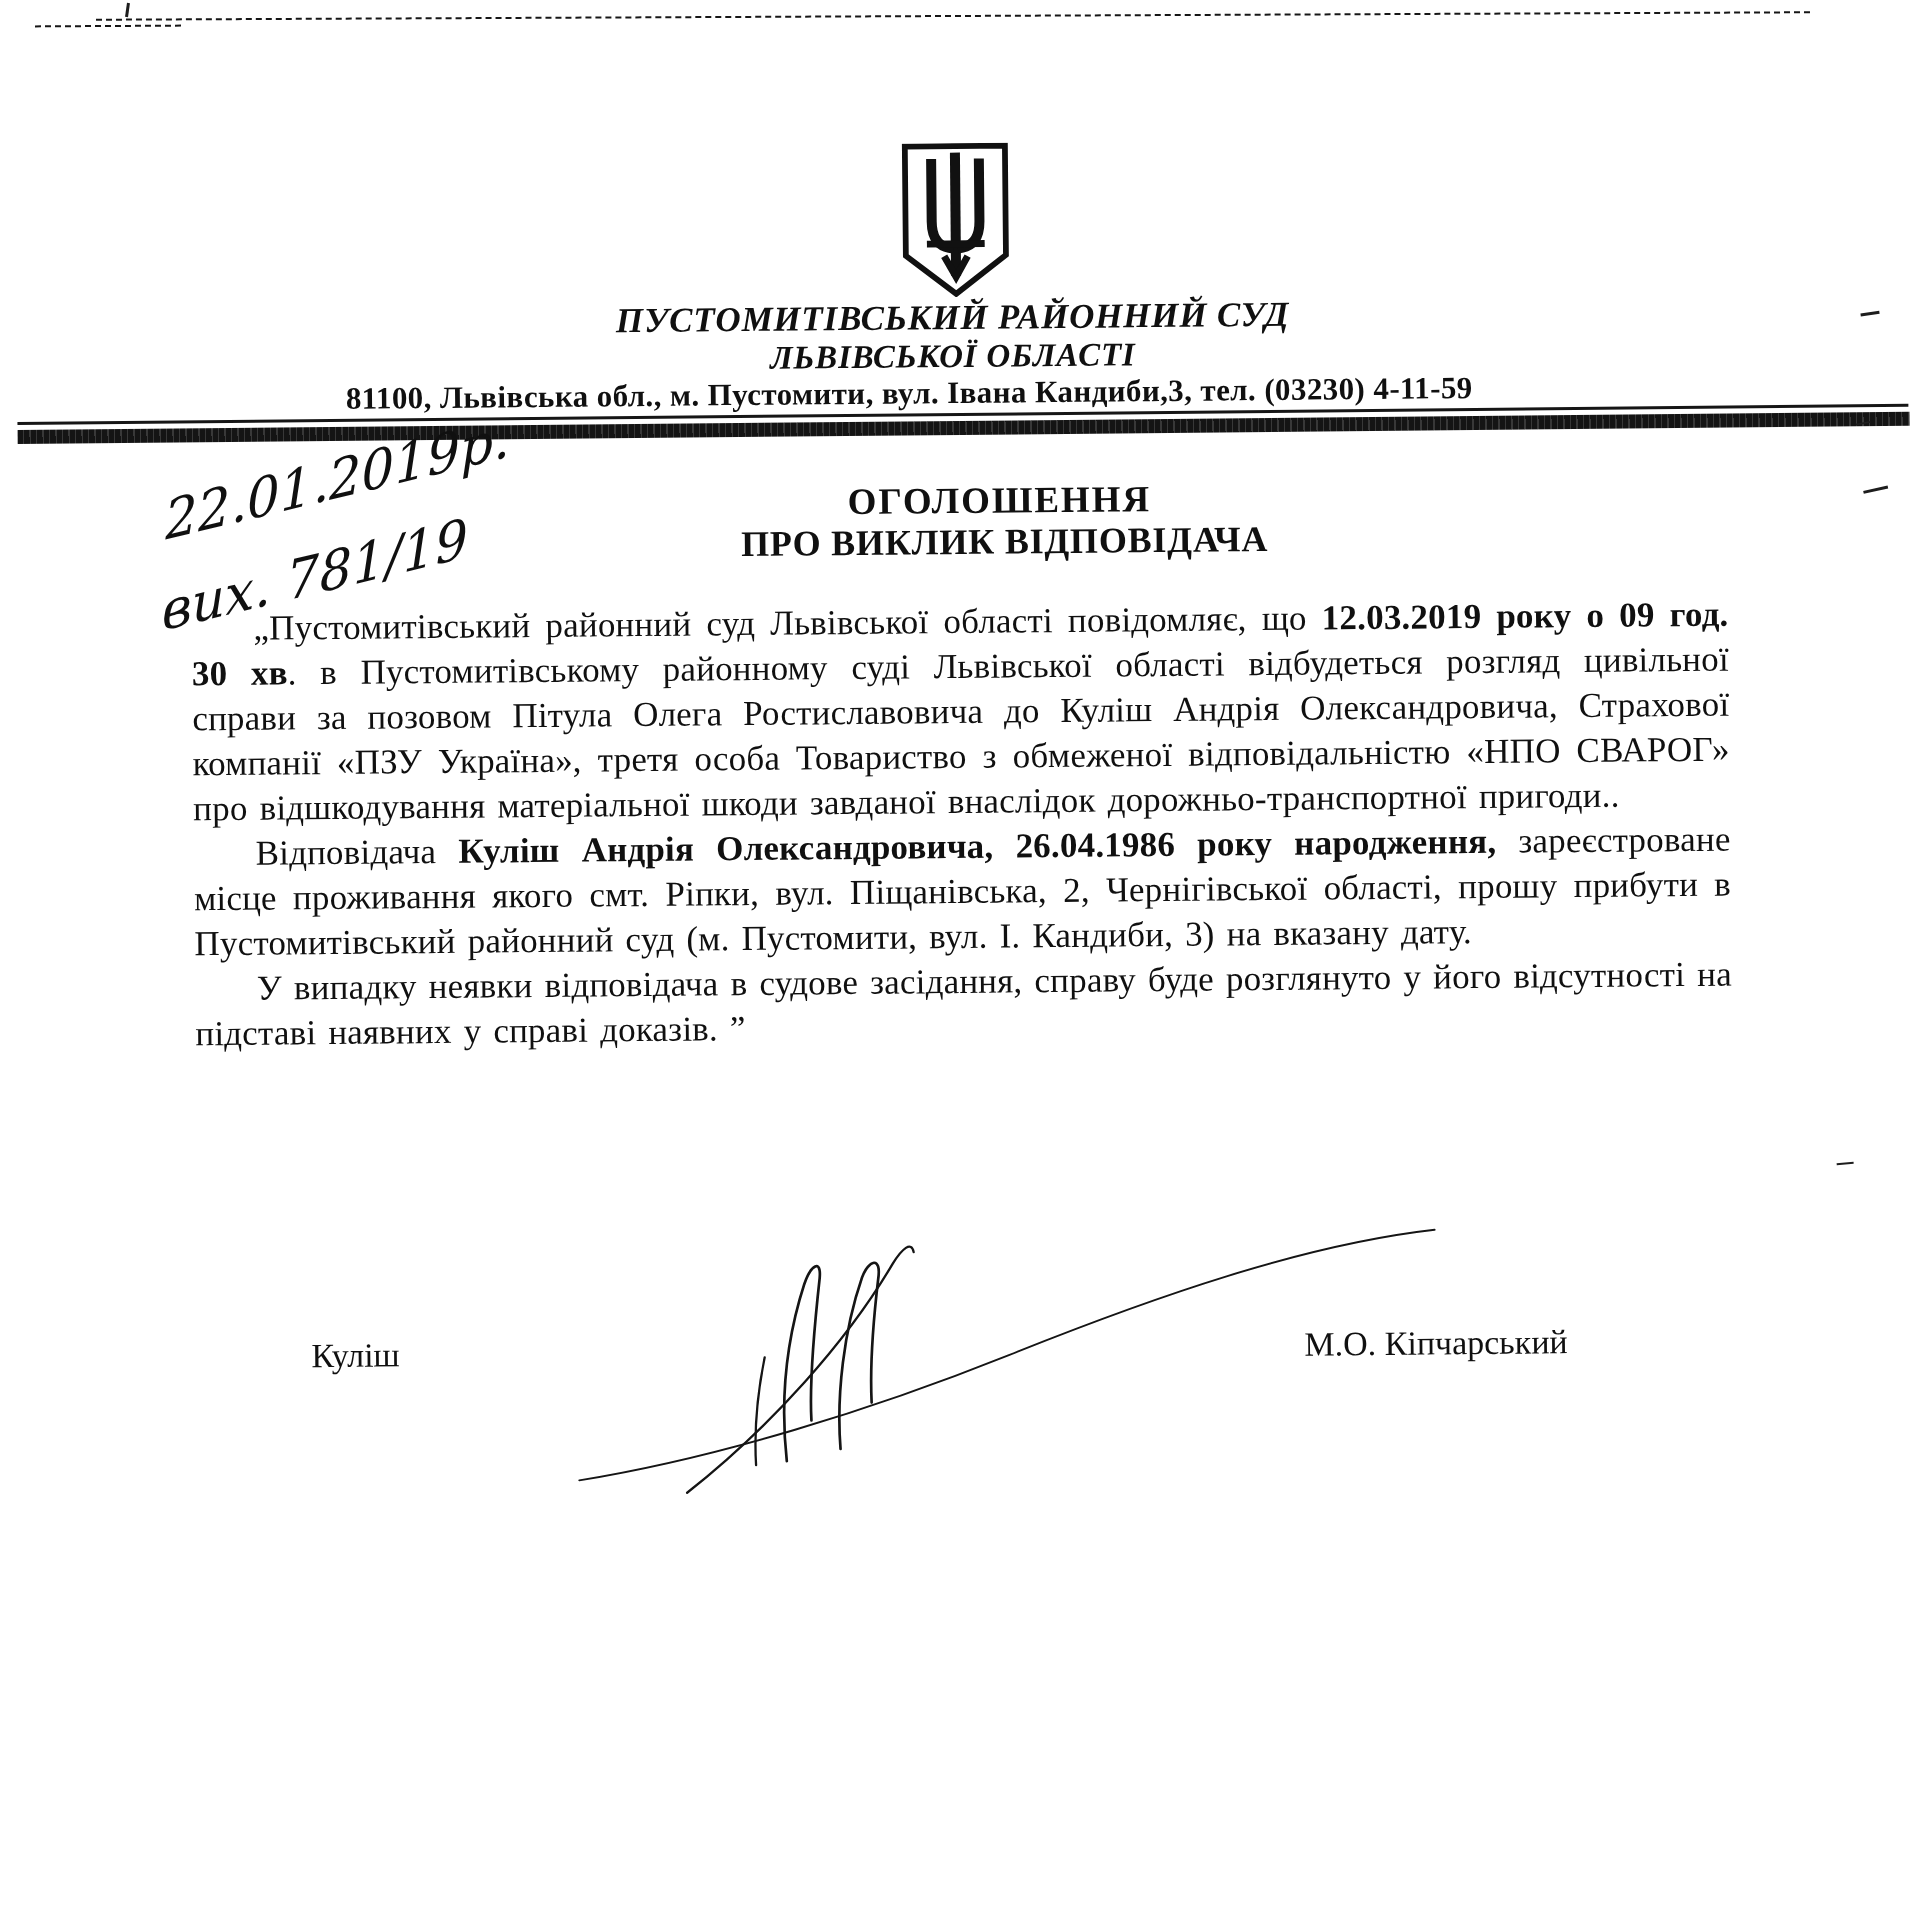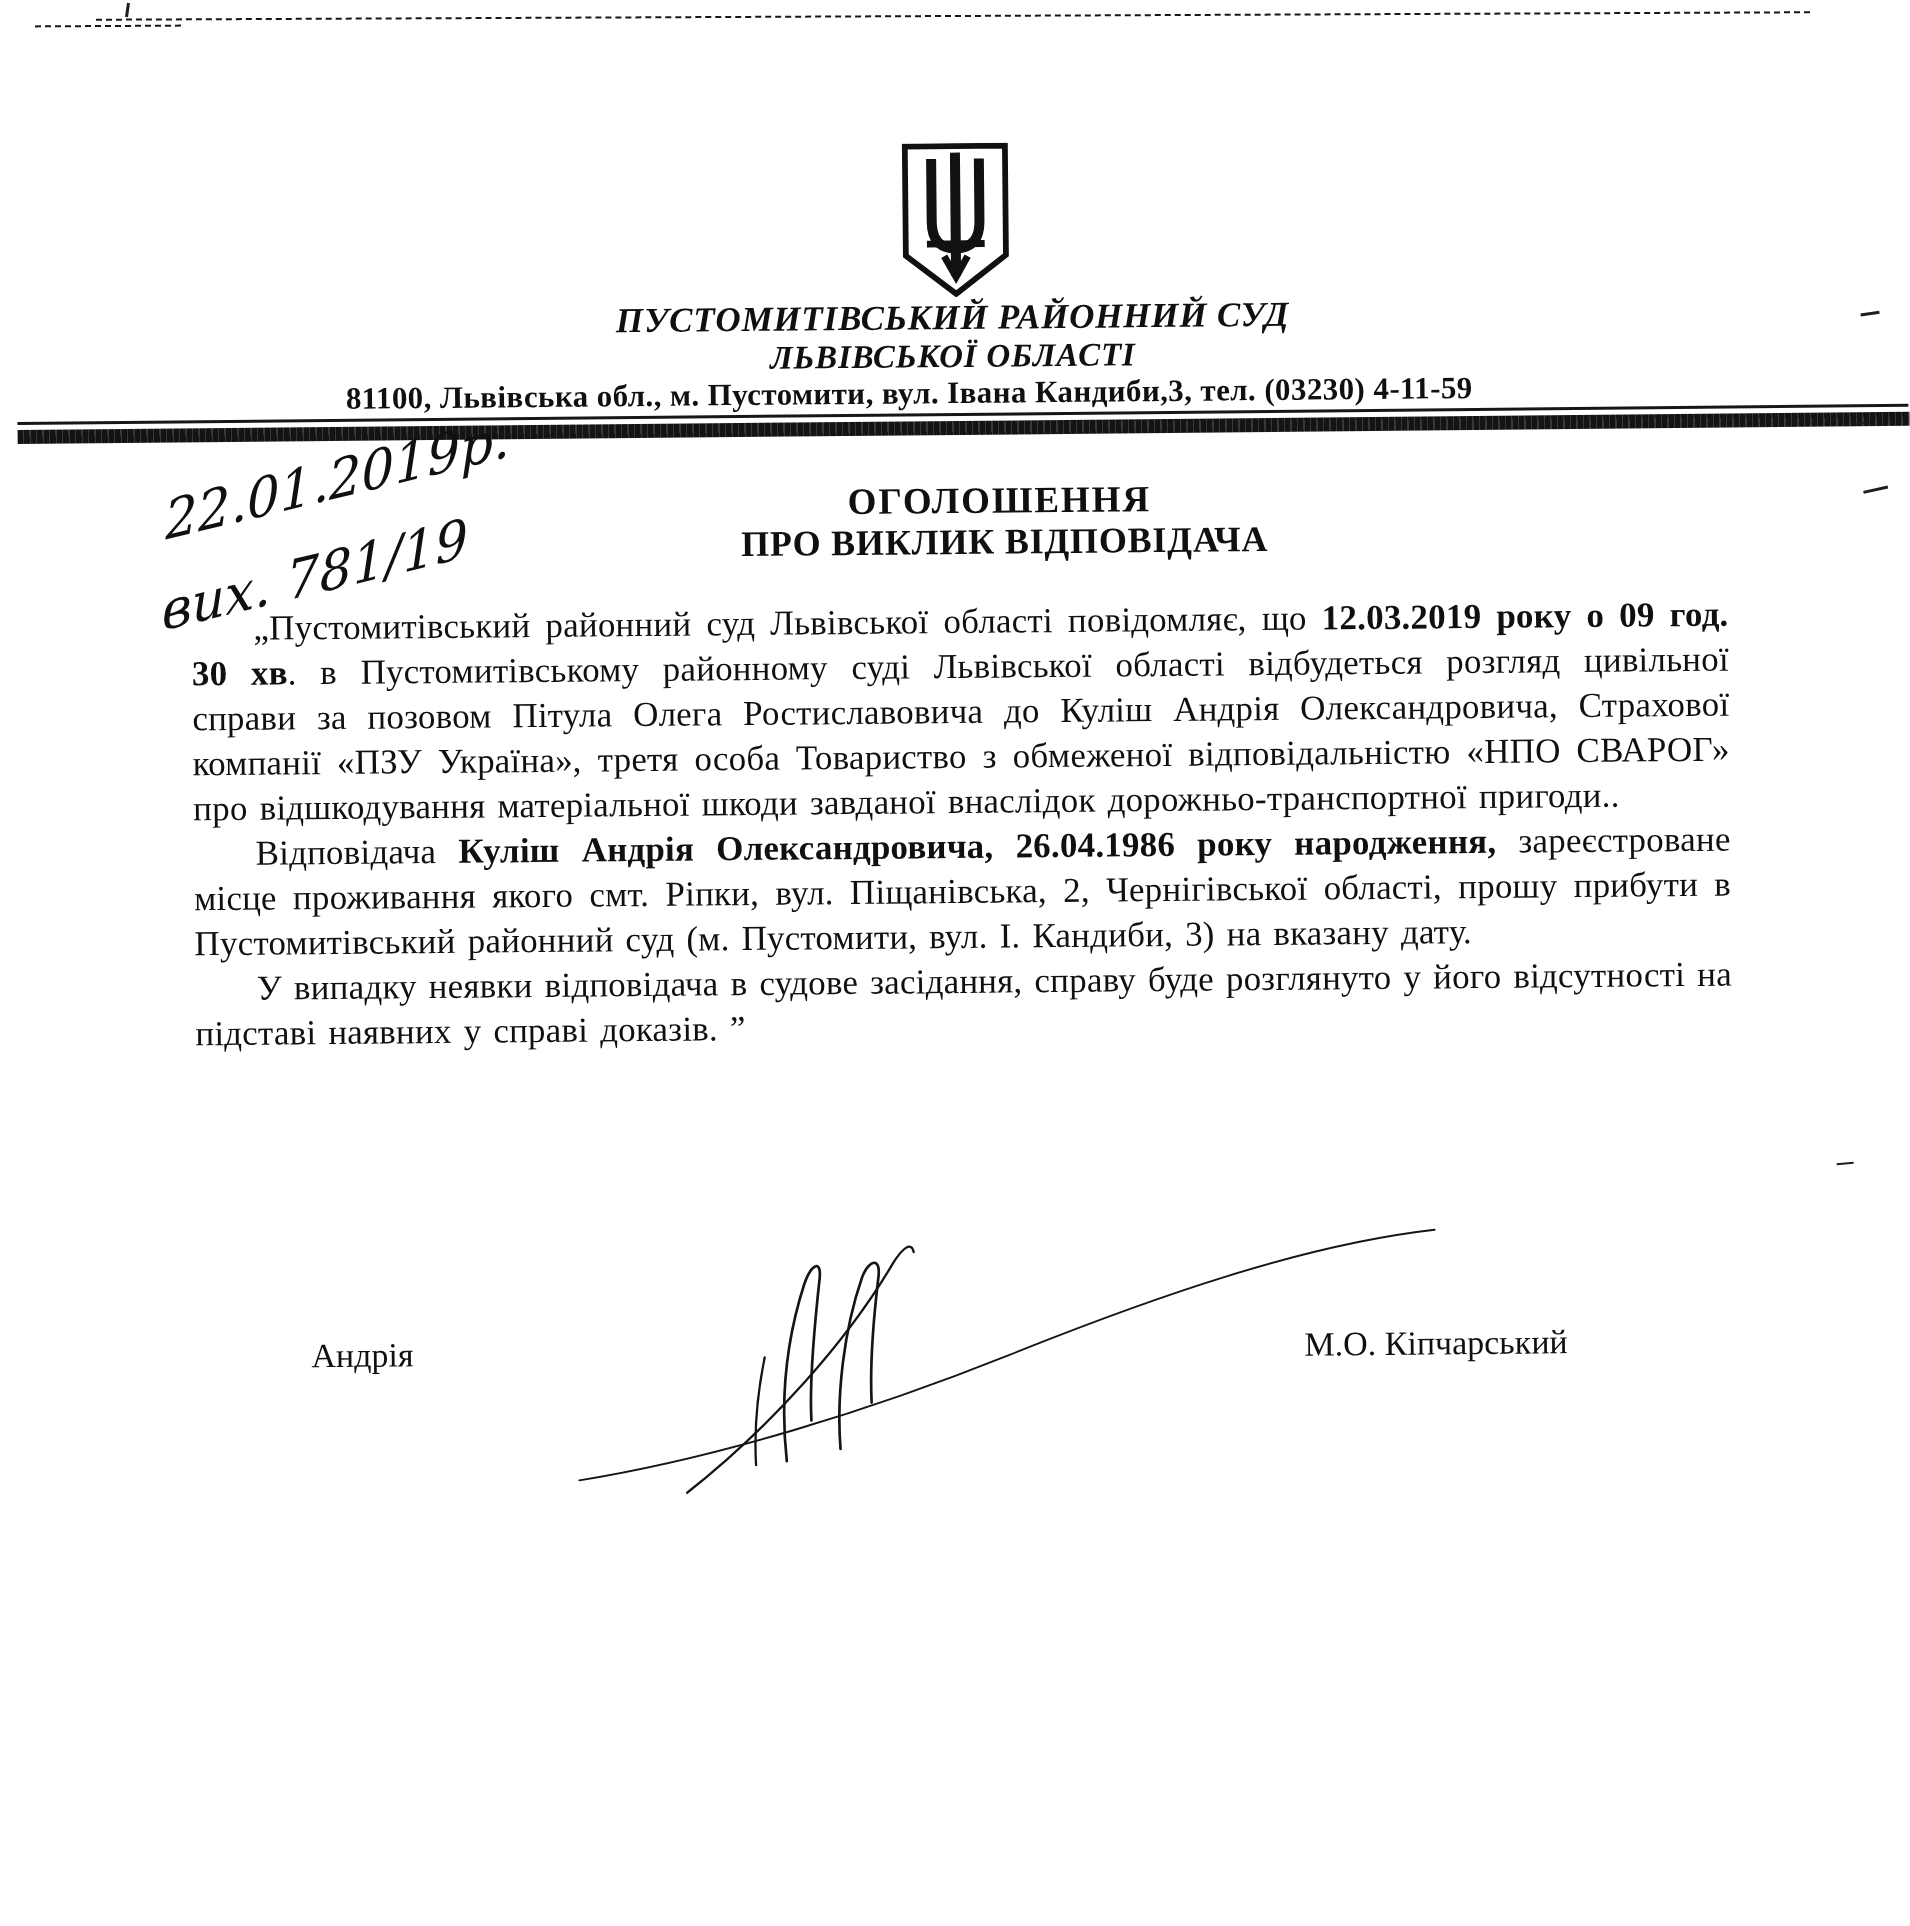--- a/index.html
+++ b/index.html
@@ -58,21 +58,21 @@
 
   <div class="abs title1 center" style="left:1000px;top:482px;">ОГОЛОШЕННЯ</div>
   <div class="abs title2 center" style="left:1005px;top:524px;">ПРО ВИКЛИК ВІДПОВІДАЧА</div>
 
   <div class="abs bodytext" style="left:191px;top:599px;width:1537px;">
     <p class="para"><span>„Пустомитівський районний суд Львівської області повідомляє, що </span><span class="b">12.03.2019 року о 09 год. 30 хв</span><span>. в Пустомитівському районному суді Львівської області  відбудеться розгляд цивільної справи за позовом Пітула Олега Ростиславовича до Куліш Андрія Олександровича, Страхової компанії «ПЗУ Україна», третя особа Товариство з обмеженої відповідальністю «НПО СВАРОГ» про відшкодування матеріальної шкоди завданої внаслідок дорожньо-транспортної пригоди..</span></p>
     <p class="para"><span>Відповідача </span><span class="b">Куліш Андрія Олександровича, 26.04.1986 року народження,</span><span> зареєстроване місце проживання якого смт. Ріпки, вул. Піщанівська, 2, Чернігівської області, прошу прибути в Пустомитівський районний суд (м. Пустомити, вул. І. Кандиби, 3) на вказану дату.</span></p>
     <p class="para">У випадку неявки відповідача в судове засідання, справу буде розглянуто у його відсутності на підставі наявних у справі доказів. ”</p>
   </div>
 
-  <div class="abs sig" style="left:304px;top:1333px;">Андрія</div>
+  <div class="abs sig" style="left:304px;top:1333px;">Куліш</div>
 
   <svg class="abs" style="left:547px;top:1194px;" width="905" height="300" viewBox="0 0 2350 780">
     <g stroke="#151515" fill="none" stroke-linecap="round">
       <path d="M 60,735 C 420,680 820,560 1180,420 C 1560,272 1950,140 2290,105" stroke-width="5"></path>
       <path d="M 340,770 C 560,600 760,380 880,180 C 905,140 930,120 935,150" stroke-width="6"></path>
       <path d="M 600,690 C 585,540 600,380 650,230 C 668,180 695,165 690,215 C 675,340 660,480 665,585" stroke-width="7"></path>
       <path d="M 740,660 C 730,520 752,350 800,215 C 818,168 852,158 842,220 C 828,330 818,440 822,540" stroke-width="7"></path>
       <path d="M 520,700 C 515,600 528,500 545,420" stroke-width="6"></path>
     </g>
   </svg>

